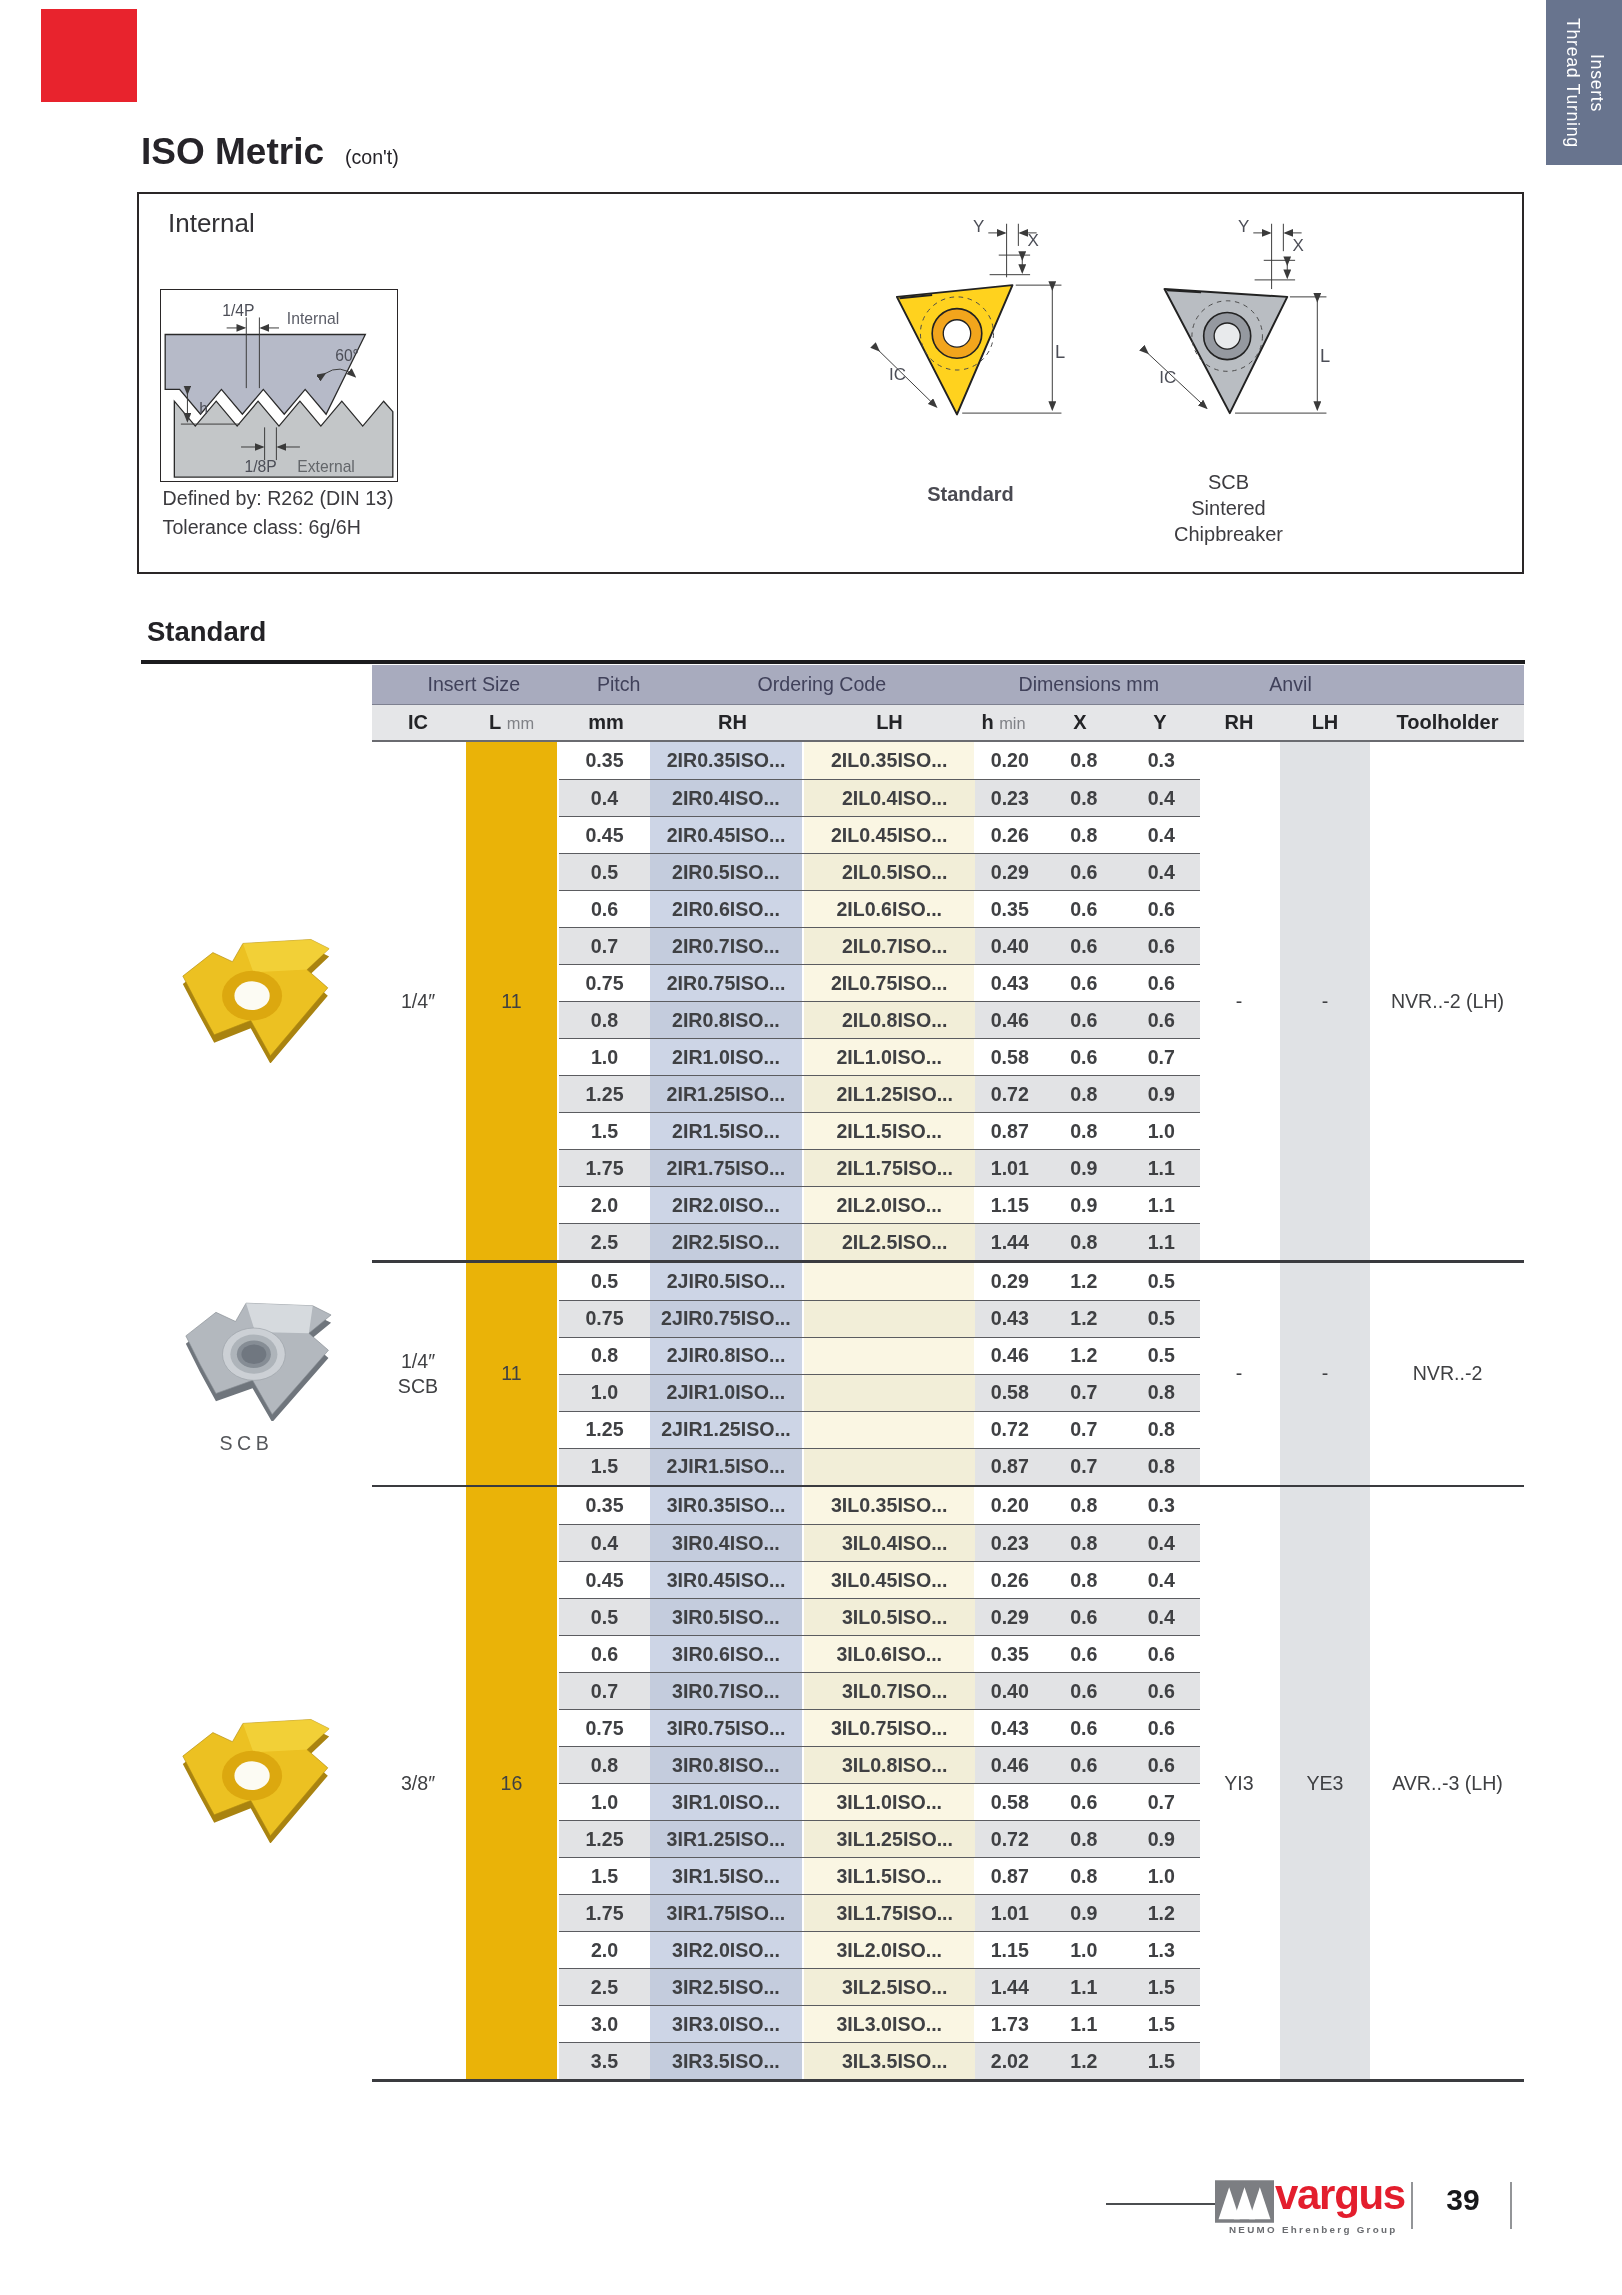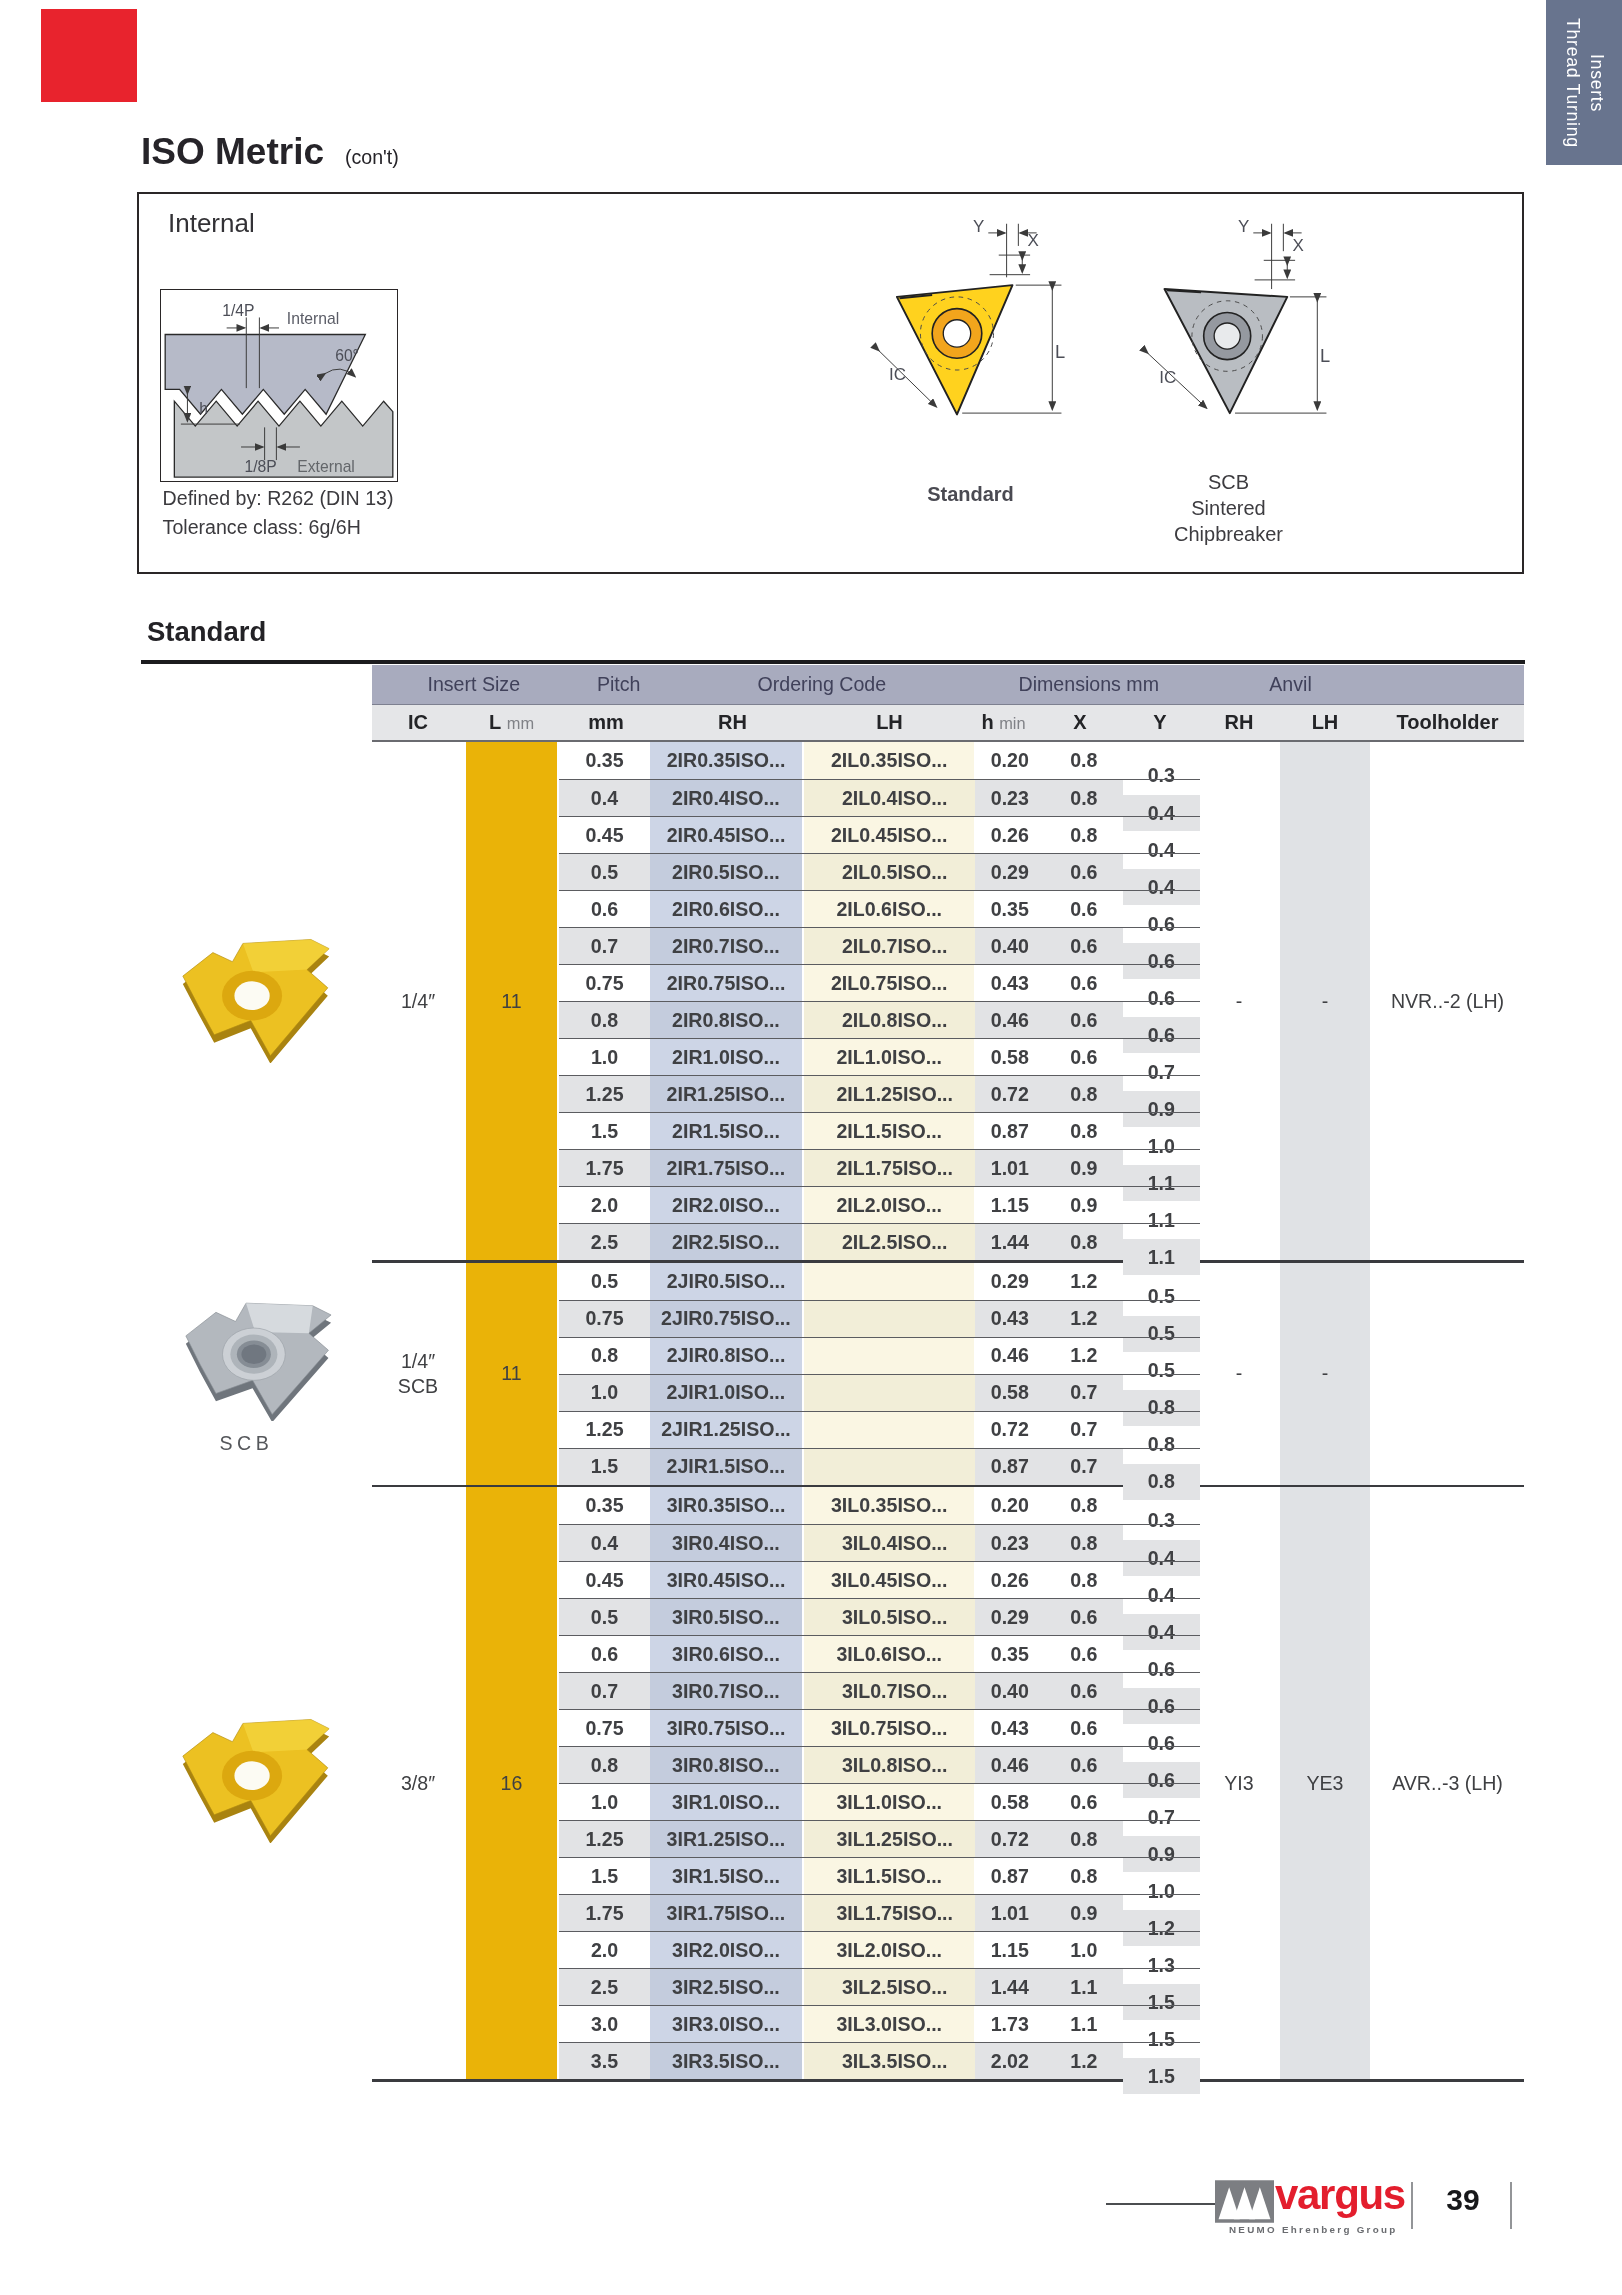--- a/index.html
+++ b/index.html
@@ -54,21 +54,21 @@
   .col-ic{width:92px;display:flex;flex-direction:column;justify-content:center;
           align-items:center;line-height:25px;}
   .col-l{width:95px;background:#eab308;border-left:2px solid #fff;border-right:2px solid #fff;
          box-sizing:border-box;display:flex;align-items:center;justify-content:center;}
   .rows{width:641px;display:flex;flex-direction:column;font-weight:bold;}
   .trow{display:flex;height:37px;box-sizing:border-box;}
   .trow + .trow{border-top:1.3px solid #5b5c60;}
   .trow > div{height:100%;display:flex;align-items:center;justify-content:center;
               box-sizing:border-box;}
   .c-pitch{width:94px;} .c-rh{width:159px;border-right:2px solid #fff;background:#cdd5e6;}
-  .c-lh{width:176px;background:#faf6e3;} .c-h{width:73px;} .c-x{width:80px;} .c-y{width:80px;margin-top:15px;}
+  .c-lh{width:176px;background:#faf6e3;} .c-h{width:73px;} .c-x{width:80px;} .c-y{width:80px;}
   .alt .c-pitch,.alt .c-h,.alt .c-x,.alt .c-y{background:#e2e3e5;}
   .alt .c-rh{background:#c4ccdd;} .alt .c-lh{background:#f2eed8;padding-left:11px;}
   .col-arh{width:78px;display:flex;align-items:center;justify-content:center;}
   .col-alh{width:94px;background:#e0e2e5;border-left:2px solid #fff;border-right:2px solid #fff;
            box-sizing:border-box;display:flex;align-items:center;justify-content:center;}
   .col-th{width:151px;display:flex;align-items:center;justify-content:center;}
 
   
   #photo-yellow-1{left:175px;top:929px;}
   #photo-scb{left:178px;top:1290px;}
@@ -430,20 +430,21 @@
     <div class="c-pitch">1.5</div>
     <div class="c-rh">2JIR1.5ISO...</div>
     <div class="c-lh"></div>
     <div class="c-h">0.87</div>
     <div class="c-x">0.7</div>
     <div class="c-y">0.8</div>
   </div>
         </div>
     <div class="col-arh">-</div>
     <div class="col-alh">-</div>
+    <div class="col-th">NVR..-2</div>
   </div>
       <div class="gsep"></div>
       <div class="group">
     <div class="col-ic">
           <div>3/8″</div>
         </div>
     <div class="col-l">16</div>
     <div class="rows">
           <div class="trow">
     <div class="c-pitch">0.35</div>

